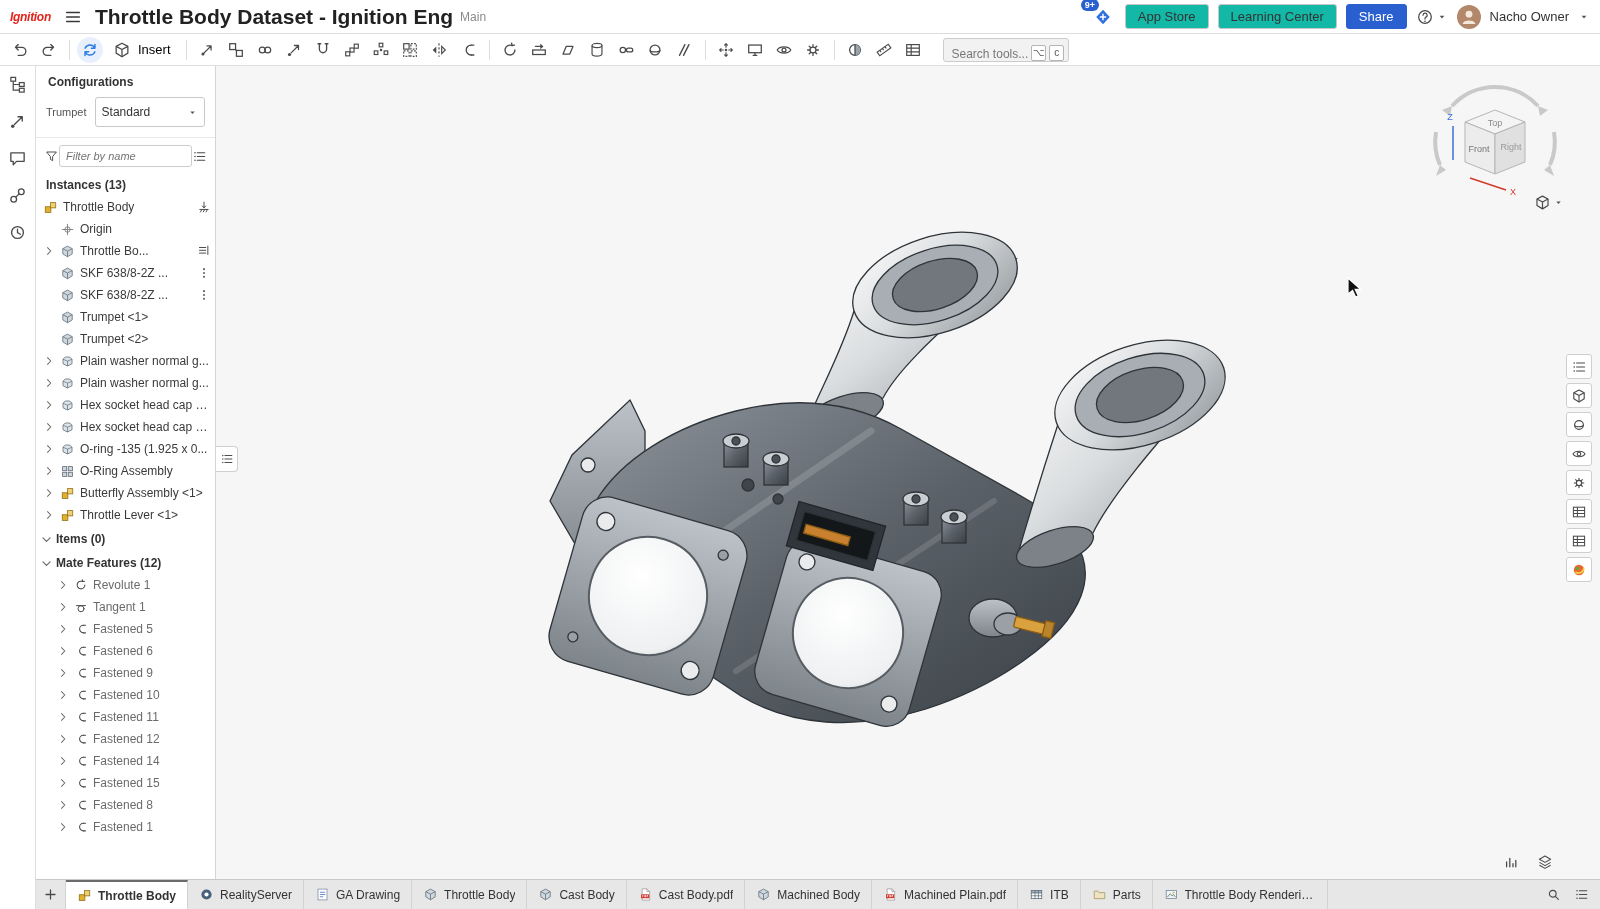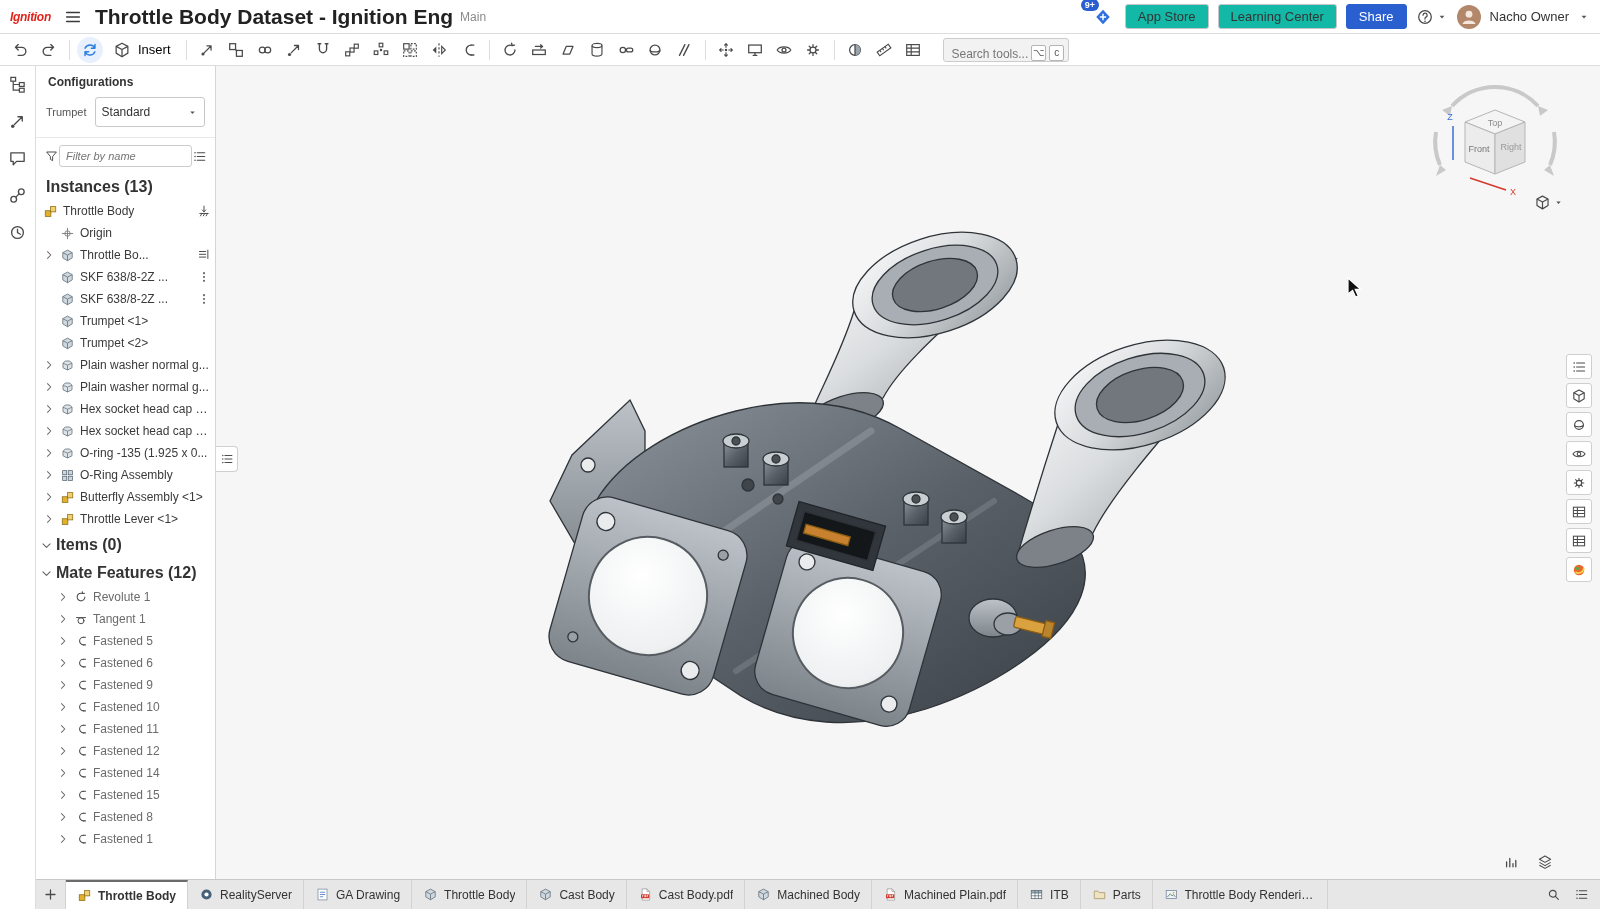--- a/index.html
+++ b/index.html
@@ -38,21 +38,21 @@
 .canvas{flex:1;position:relative;background:#f6f6f7;overflow:hidden}
 .model-svg{position:absolute;inset:0;width:100%;height:100%}
 
 .config-panel{position:absolute;left:0;top:0;bottom:0;width:180px;background:#fff;border-right:1px solid #d5d5d5;display:flex;flex-direction:column;font-size:12px;z-index:5;overflow:hidden}
 .cfg-title{font-weight:bold;padding:9px 12px 6px;font-size:12px}
 .cfg-row{display:flex;align-items:center;gap:8px;padding:2px 10px 10px}
 .cfg-row label{color:#555;font-size:11px}
 .cfg-select{flex:1;border:1px solid #c9c9c9;border-radius:3px;height:30px;display:flex;align-items:center;justify-content:space-between;padding:0 6px;font-size:12px;background:#fff}
 .filter-row{display:flex;align-items:center;padding:7px 8px 5px;border-top:1px solid #e8e8e8}
 .filter-input{flex:1;min-width:0;height:22px;border:1px solid #ccc;border-radius:3px;font-style:italic;font-size:11px;padding:0 6px;color:#333;font-family:inherit;background:#fff}
-.tree-hdr{font-weight:bold;padding:6px 8px 4px 4px;font-size:16px;display:flex;align-items:center;gap:3px}
+.tree-hdr{font-weight:bold;padding:6px 8px 4px 4px;font-size:12px;display:flex;align-items:center;gap:3px}
 .tree{flex:1;overflow:hidden;display:flex;flex-direction:column}
 .trow{height:22px;display:flex;align-items:center;gap:5px;padding-right:4px;color:#3a3a3a;flex:none}
 .trow .lbl{flex:1;white-space:nowrap;overflow:hidden;text-overflow:ellipsis}
 .trow.mate .lbl{color:#6b6b6b}
 .panel-handle{position:absolute;left:180px;top:380px;width:22px;height:26px;background:#fff;border:1px solid #cfcfcf;border-left:none;border-radius:0 4px 4px 0;display:flex;align-items:center;justify-content:center;z-index:4}
 
 .viewcube{position:absolute;top:4px;right:30px;width:150px;height:150px;z-index:3}
 .cube-menu-btn{position:absolute;top:128px;right:36px;display:flex;align-items:center;gap:2px;border:none;background:none;z-index:3}
 .right-rail{position:absolute;top:288px;right:8px;display:flex;flex-direction:column;gap:4px;z-index:4}
 .rbtn{width:26px;height:25px;background:#fff;border:1px solid #cfcfcf;border-radius:3px;display:flex;align-items:center;justify-content:center;padding:0}

